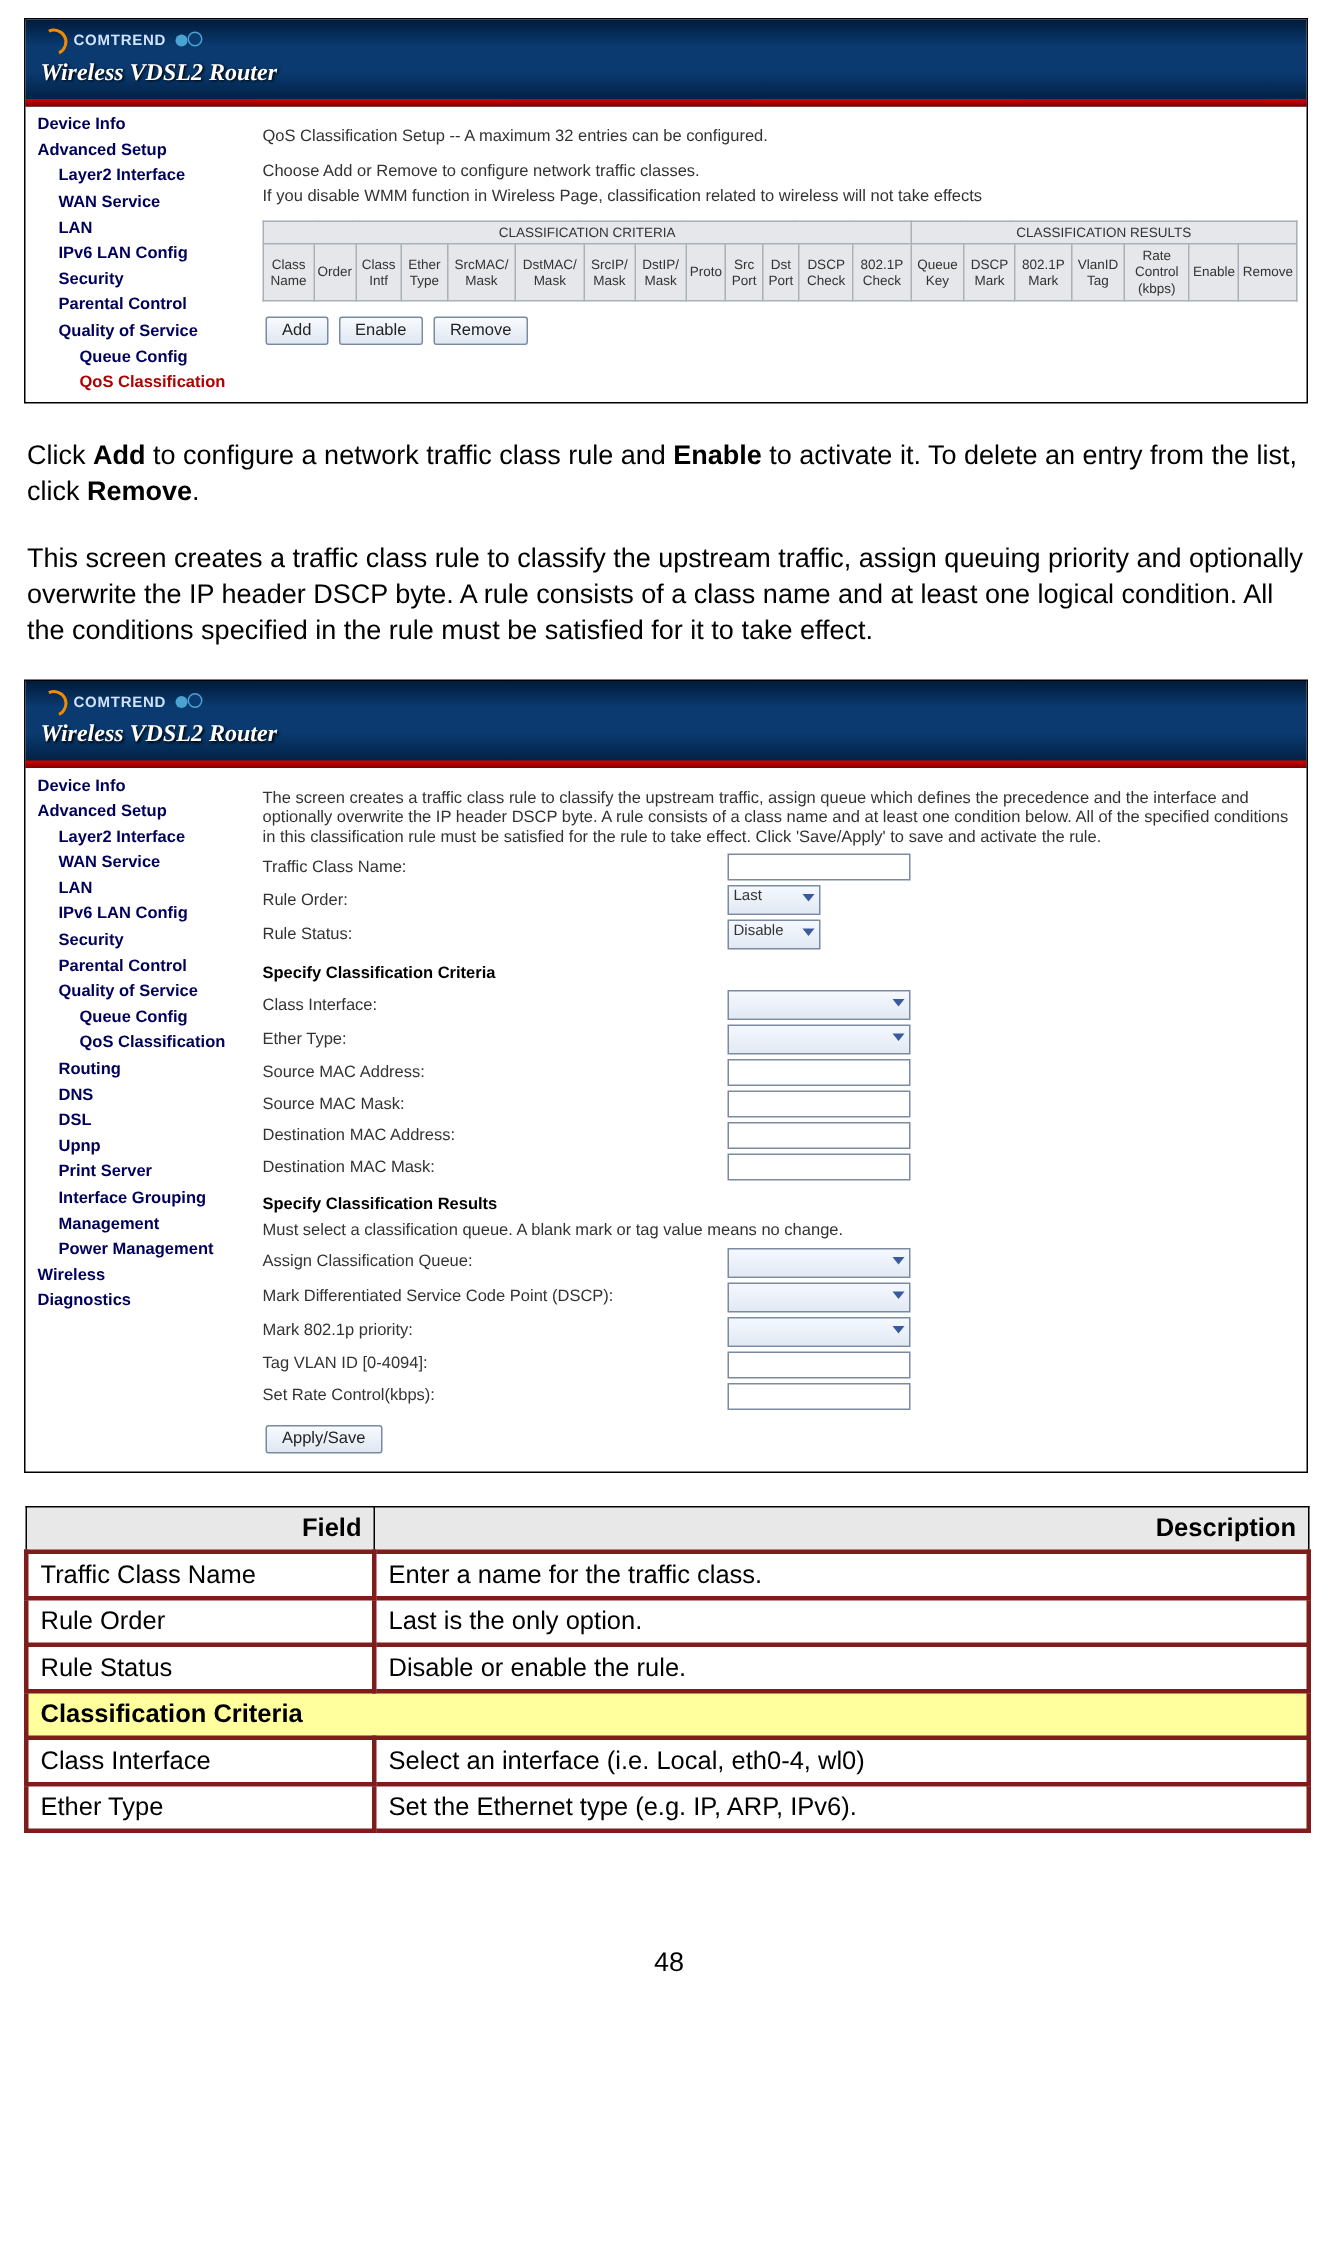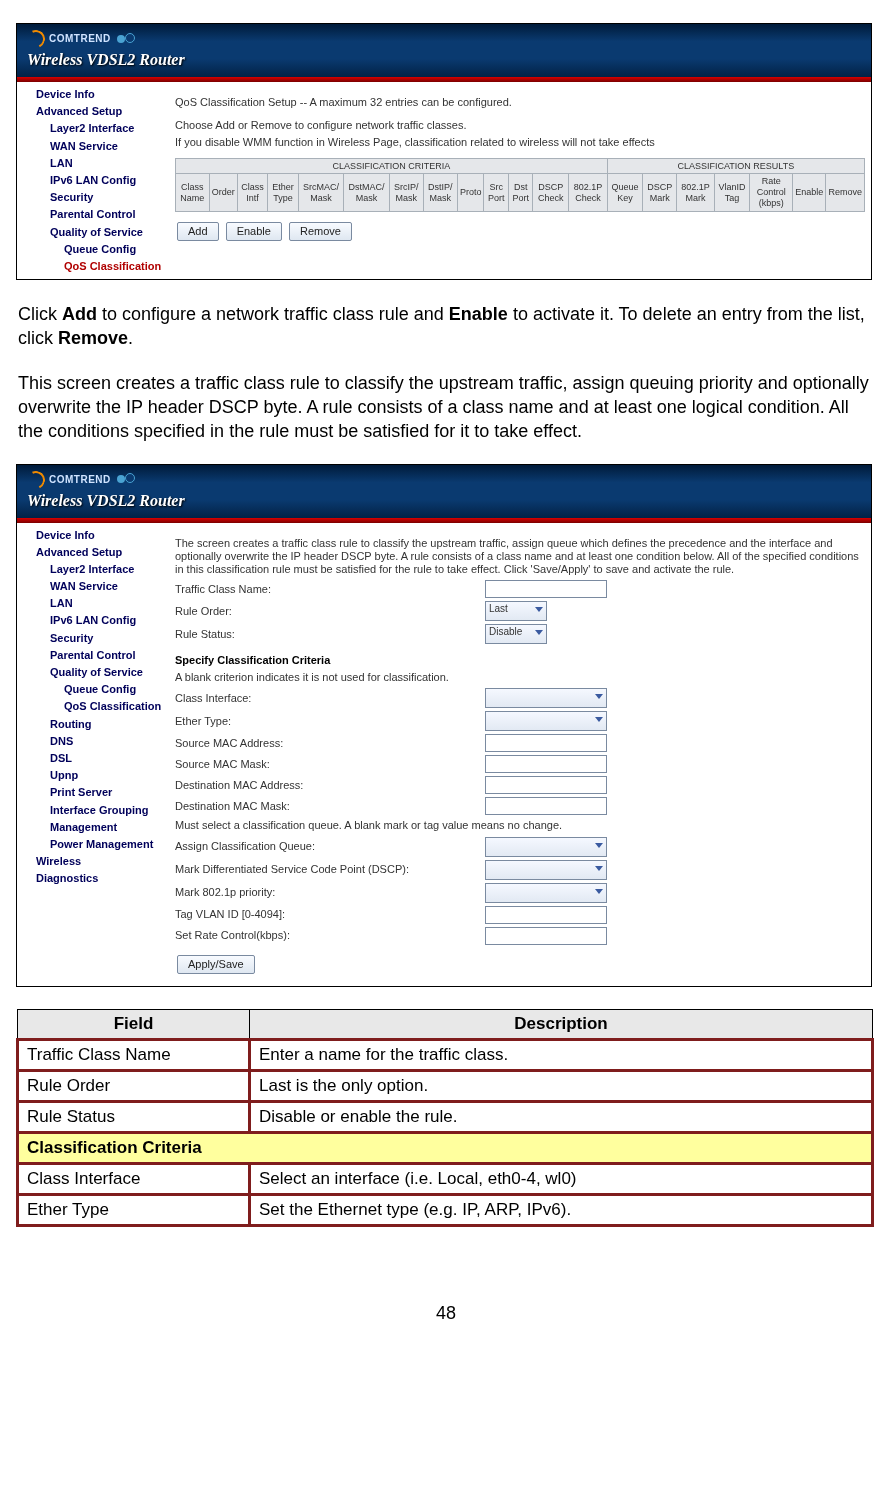--- a/index.html
+++ b/index.html
@@ -3,21 +3,21 @@
 <meta charset="utf-8">
 <style>
   body {
     margin: 0;
     padding: 0;
     font-family: Verdana, Arial, sans-serif;
     background: #fff;
     width: 888px;
   }
   .page {
-    padding: 23px 12px 30px 16px;
+    padding: 12px 12px 30px 16px;
   }
 
   
   .router-shot {
     border: 1px solid #000;
     margin-bottom: 22px;
     background: #fff;
     font-size: 10px;
     line-height: 1.2;
     color: #000;
@@ -73,21 +73,21 @@
     width: 148px;
     flex: 0 0 148px;
     font-size: 11px;
     font-weight: bold;
     color: #00005a;
     padding: 4px 0 4px 2px;
   }
   .router-nav .lvl1 { padding-left: 6px; }
   .router-nav .lvl2 { padding-left: 20px; }
   .router-nav .lvl3 { padding-left: 34px; }
-  .router-nav div { padding-top: 2px; padding-bottom: 2px; margin-left: 11px; }
+  .router-nav div { padding-top: 2px; padding-bottom: 2px; }
   .router-nav .sel { color: #b00000; }
 
   .router-main {
     flex: 1;
     padding: 10px 6px 12px 8px;
     font-size: 11px;
     color: #333;
   }
   .router-main .title {
     font-weight: normal;
@@ -165,21 +165,21 @@
 
   
   .desc-table {
     width: 858px;
     border-collapse: collapse;
     font-size: 17px;
     color:#000;
     margin-top: 18px;
   }
   .desc-table th {
-    text-align: center;
+    text-align: right;
     background: #e8e8e8;
     border: 1px solid #000;
     padding: 4px 8px;
     font-weight: bold;
   }
   .desc-table td {
     border: 3px solid #7f1d1d;
     padding: 4px 8px;
   }
   .desc-table .section-row td {
@@ -315,21 +315,20 @@
         <div class="frow">
             <label>Rule Order:</label>
             <span class="tsel small"><span class="seltxt">Last</span></span>
           </div>
         <div class="frow">
             <label>Rule Status:</label>
             <span class="tsel small"><span class="seltxt">Disable</span></span>
           </div>
 
         <p class="sect">Specify Classification Criteria</p>
-        <p>A blank criterion indicates it is not used for classification.</p>
         <div class="frow">
             <label>Class Interface:</label>
             <span class="tsel"></span>
           </div>
         <div class="frow">
             <label>Ether Type:</label>
             <span class="tsel"></span>
           </div>
         <div class="frow">
             <label>Source MAC Address:</label>
@@ -341,20 +340,21 @@
           </div>
         <div class="frow">
             <label>Destination MAC Address:</label>
             <span class="tinput"></span>
           </div>
         <div class="frow">
             <label>Destination MAC Mask:</label>
             <span class="tinput"></span>
           </div>
 
+        <p class="sect">Specify Classification Results</p>
         <p>Must select a classification queue. A blank mark or tag value means no change.</p>
         <div class="frow">
             <label>Assign Classification Queue:</label>
             <span class="tsel"></span>
           </div>
         <div class="frow">
             <label>Mark Differentiated Service Code Point (DSCP):</label>
             <span class="tsel"></span>
           </div>
         <div class="frow">

